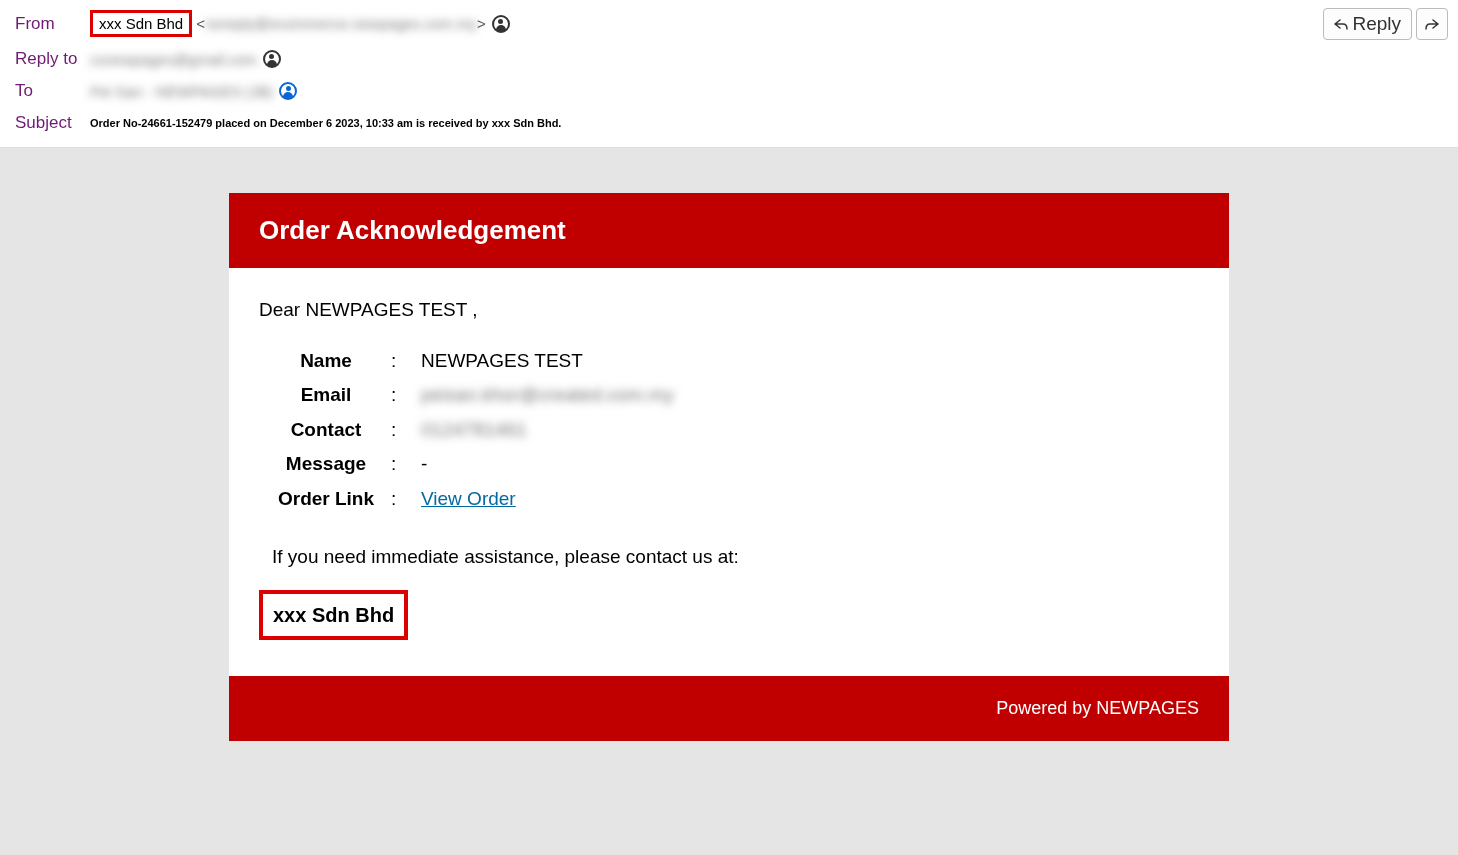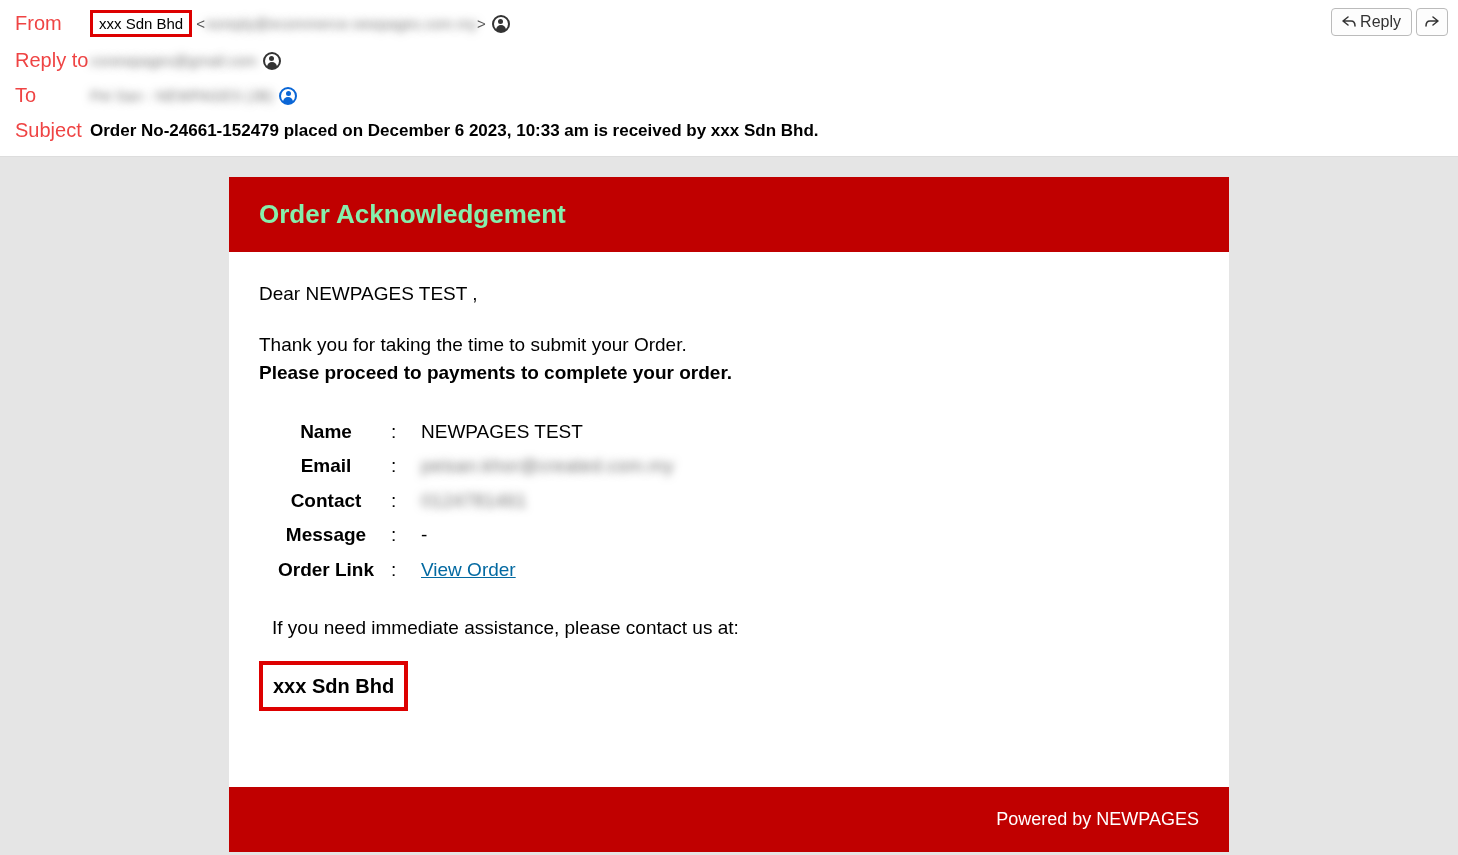--- a/index.html
+++ b/index.html
@@ -12,28 +12,28 @@
       position: relative;
     }
     
     .header-row {
       display: flex;
       align-items: center;
       margin-bottom: 12px;
     }
     
     .header-label {
-      color: #ef4444;
+      color: #701a75;
       width: 75px;
-      font-size: 20px;
+      font-size: 17px;
     }
     
     .header-value {
       color: #333;
-      font-size: 17px;
+      font-size: 11px;
     }
     
     .header-value.bold {
       font-weight: 700;
       color: #000;
     }
     
     .highlight-box {
       border: 3px solid #d00;
       padding: 2px 6px;
@@ -91,21 +91,21 @@
       top: 8px;
       display: flex;
       gap: 4px;
     }
     
     .btn {
       border: 1px solid #bbb;
       background: #fdfdfd;
       border-radius: 4px;
       padding: 4px 10px;
-      font-size: 16px;
+      font-size: 19px;
       cursor: pointer;
       display: flex;
       align-items: center;
       gap: 4px;
       color: #333;
     }
     
     .btn-icon-only {
       padding: 4px 8px;
     }
@@ -117,28 +117,29 @@
     }
     
     .email-card {
       max-width: 1000px;
       margin: 0 auto;
       background: #fff;
     }
     
     .card-header {
       background: #c00000;
-      color: #86efac;
+      color: #ffffff;
       padding: 22px 30px;
       font-size: 26px;
       font-weight: 700;
+      margin-top: 25px;
     }
     
     .card-body {
-      padding: 28px 30px 76px;
+      padding: 28px 30px 36px;
       font-size: 19px;
       color: #000;
       line-height: 1.5;
     }
     
     .greeting { margin-bottom: 22px; }
     .intro { margin-bottom: 30px; }
     .bold-line { font-weight: 700; }
     
     .info-table {
@@ -241,24 +242,20 @@
 
 <div class="email-body-wrap">
   <div class="email-card">
 
     <div class="card-header">Order Acknowledgement</div>
 
     <div class="card-body">
       
       <div class="greeting">Dear NEWPAGES TEST ,</div>
       
-      <div class="intro">
-        <div>Thank you for taking the time to submit your Order.</div>
-        <div class="bold-line">Please proceed to payments to complete your order.</div>
-      </div>
       
       <div class="info-table">
         <div class="info-row">
           <div class="info-label">Name</div>
           <div class="info-colon">:</div>
           <div class="info-val">NEWPAGES TEST</div>
         </div>
         <div class="info-row">
           <div class="info-label">Email</div>
           <div class="info-colon">:</div>

